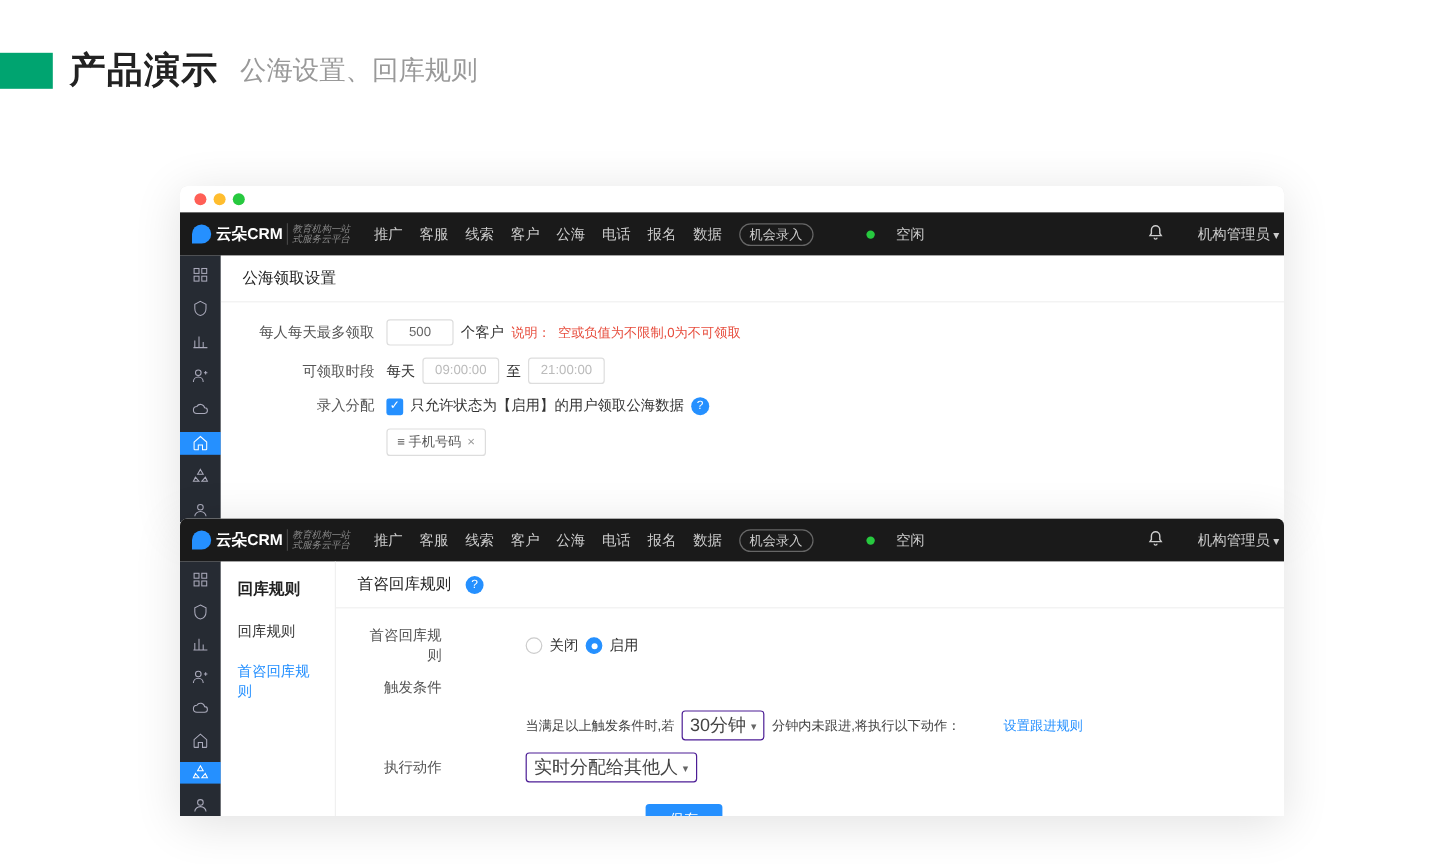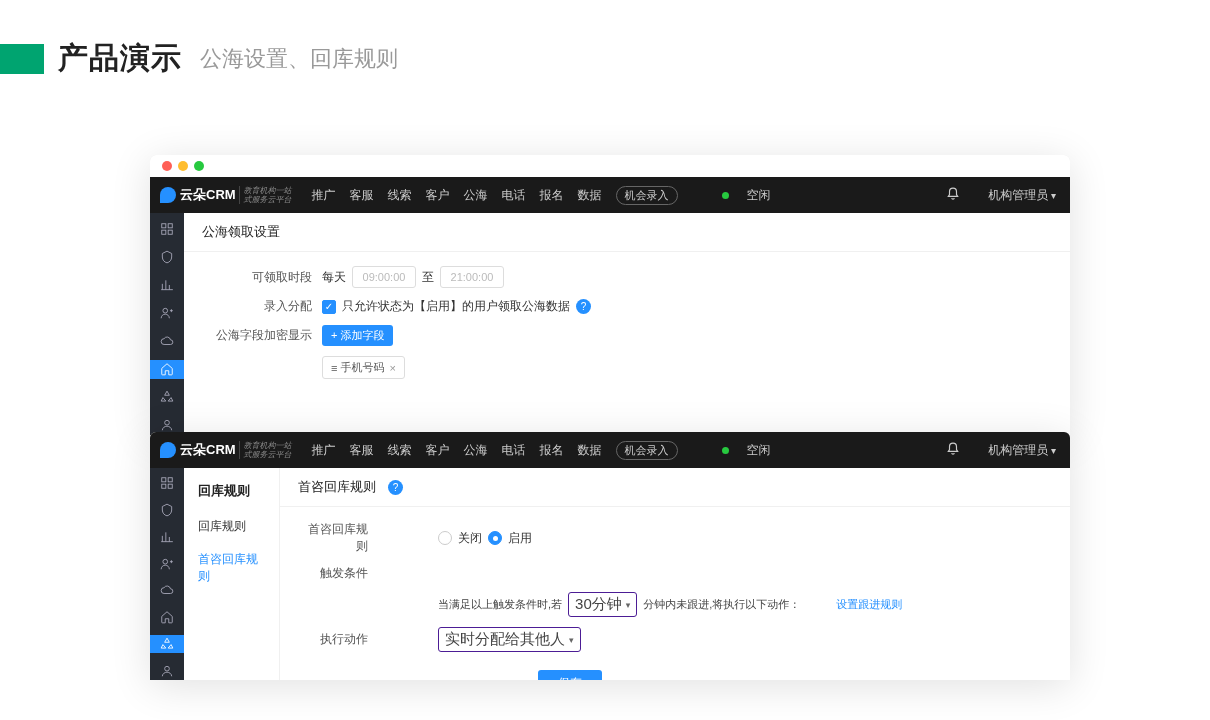--- a/index.html
+++ b/index.html
@@ -26,21 +26,21 @@
   .topnav { height: 36px; background: #1a1a1a; color: #ccc; display: flex; align-items: center; font-size: 12px; }
   .brand { display: flex; align-items: center; padding: 0 10px; color: #fff; white-space: nowrap; }
   .brand-icon { width: 16px; height: 16px; background: #2590ff; border-radius: 50% 50% 50% 0; margin-right: 4px; display: inline-block; }
   .brand-main { font-size: 13px; font-weight: 600; }
   .brand-sub { font-size: 8px; line-height: 9px; color: #888; margin-left: 3px; border-left: 1px solid #444; padding-left: 4px; font-style: italic; }
   .nav-items { display: flex; gap: 14px; padding-left: 10px; align-items: center; }
   .nav-items span { cursor: pointer; }
   .btn-outline { border: 1px solid #666; border-radius: 10px; padding: 1px 8px; font-size: 11px; cursor: pointer; }
   .status-dot { width: 7px; height: 7px; border-radius: 50%; background: #27c93f; margin-left: 30px; margin-right: 4px; }
   .status-text { color: #ccc; }
-  .nav-right { margin-left: auto; display: flex; align-items: center; gap: 28px; padding-right: 14px; }
+  .nav-right { margin-left: auto; display: flex; align-items: center; gap: 28px; padding-right: 4px; }
   .bell svg { width: 14px; height: 14px; stroke: #ccc; fill: none; stroke-width: 2; }
   .user { cursor: pointer; font-size: 12px; color: #ccc; }
   .user::after { content: " ▾"; font-size: 10px; }
 
   
   .app-body { display: flex; height: calc(100% - 22px - 36px); }
   .vbar { width: 34px; background: #262b33; display: flex; flex-direction: column; align-items: center; padding-top: 6px; gap: 9px; }
   .vbar-item { width: 34px; height: 26px; display: flex; align-items: center; justify-content: center; cursor: pointer; }
   .vbar-item svg { width: 14px; height: 14px; stroke: #aab; fill: none; stroke-width: 1.5; }
   .vbar-item.active { background: #2590ff; }
@@ -174,40 +174,43 @@
             <path d="M4 21c0-4 4-7 8-7s8 3 8 7"></path>
           </svg>
         </div>
     </div>
     <div class="content">
       <div class="content-hdr">
         <span>公海领取设置</span>
       </div>
       <div class="form">
         <div class="row">
+          <div class="label">每人每天最多领取</div>
+          <div class="ctl">
+            <input class="txt" value="500" style="">
+            <span>个客户</span>
+            <span class="hint-label">说明：</span>
+            <span class="hint" style="margin-left:0">空或负值为不限制,0为不可领取</span>
+          </div>
+        </div>
+        <div class="row">
           <div class="label">可领取时段</div>
           <div class="ctl">
             <span>每天</span>
             <input class="txt time" value="09:00:00" style="">
             <span>至</span>
             <input class="txt time" value="21:00:00" style="">
           </div>
         </div>
         <div class="row">
           <div class="label">录入分配</div>
           <div class="ctl">
             <span class="chk checked"></span>
             <span>只允许状态为【启用】的用户领取公海数据</span>
             <span class="help-dot">?</span>
-          </div>
-        </div>
-        <div class="row">
-          <div class="label">公海字段加密显示</div>
-          <div class="ctl">
-            <button class="btn-blue">添加字段</button>
           </div>
         </div>
         <div class="row">
           <div class="label"></div>
           <div class="ctl">
             <span class="tag">
               <span class="bars">≡</span>
               <span>手机号码</span>
               <span class="x">×</span>
             </span>

